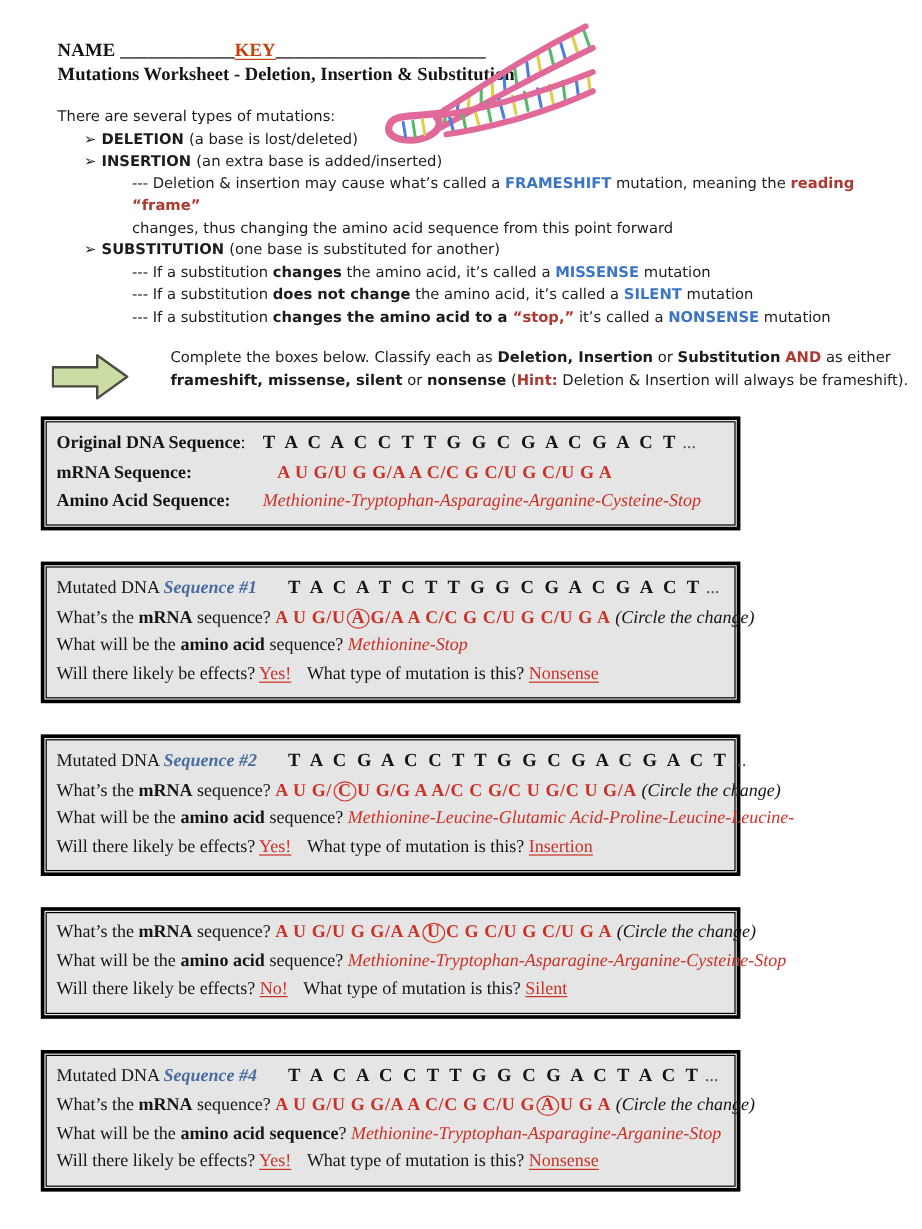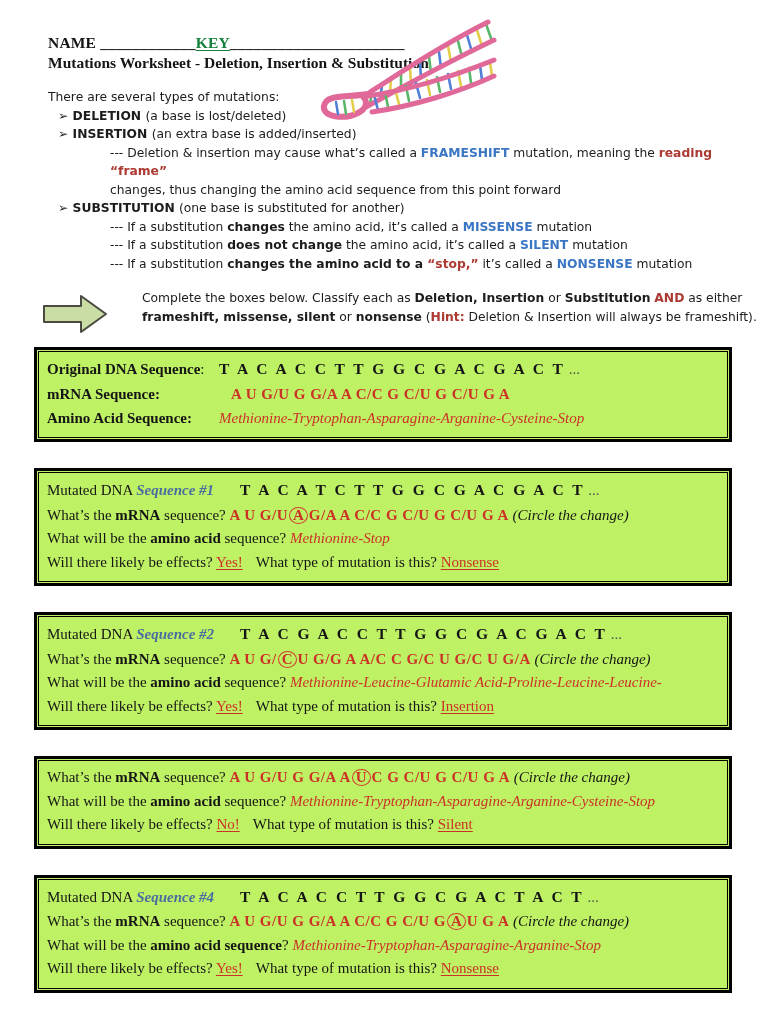--- a/index.html
+++ b/index.html
@@ -3,36 +3,36 @@
 <meta charset="utf-8">
 <style>
   html,body{margin:0;padding:0;}
   body{
     width:768px;height:1024px;background:#ffffff;position:relative;overflow:hidden;
     font-family:"Liberation Serif", serif;color:#151515;
   }
   
   .header{margin:34px 0 0 48px;}
   .name-line{font-size:15.5px;font-weight:700;letter-spacing:.2px;}
-  .key{color:#15803d;font-weight:700;text-decoration:underline;text-underline-offset:2px;}
+  .key{color:#c2410c;font-weight:700;text-decoration:underline;text-underline-offset:2px;}
   .page-title{font-size:15.5px;font-weight:700;margin-top:2px;}
   
   .hand{font-family:"DejaVu Sans", sans-serif;font-size:12.3px;line-height:18.5px;color:#1c1c1c;}
   .intro{margin:16px 0 0 48px;position:relative;z-index:2;}
-  .ind1{margin-left:10px;}
+  .ind1{margin-left:22px;}
   .ind2{margin-left:62px;}
   .hb{font-weight:700;}
   .hblue{color:#3b76c4;font-weight:700;}
   .hred{color:#ac3a32;font-weight:700;}
   
   .instruction{display:flex;align-items:flex-start;margin:16px 0 0 43px;}
   .arrow-icon{margin-top:4px;flex:none;}
   .instr-text{margin-left:33px;line-height:19px;}
   
-  .obox,.mbox{margin:12px 0 0 34px;width:698px;border:3px solid #000;padding:1px;box-sizing:border-box;background:#bef264;}
+  .obox,.mbox{margin:12px 0 0 34px;width:583px;border:3px solid #000;padding:1px;box-sizing:border-box;background:#e5e5e5;}
   .mbox{margin-top:26px;}
   .inner{border:1px solid #000;padding:5px 8px 7px 8px;}
   .orow{display:flex;line-height:24px;font-size:15px;white-space:nowrap;}
   .olabel{width:172px;flex:none;}
   .opad{padding-left:12px;}
   .row{line-height:23.5px;font-size:15px;white-space:nowrap;}
   .b{font-weight:700;}
   .sb{color:#4a6d9f;font-weight:700;font-style:italic;}
   .r{color:#cc3127;font-style:italic;}
   .mrna{color:#cc3127;font-weight:700;letter-spacing:.5px;text-align:center;}

